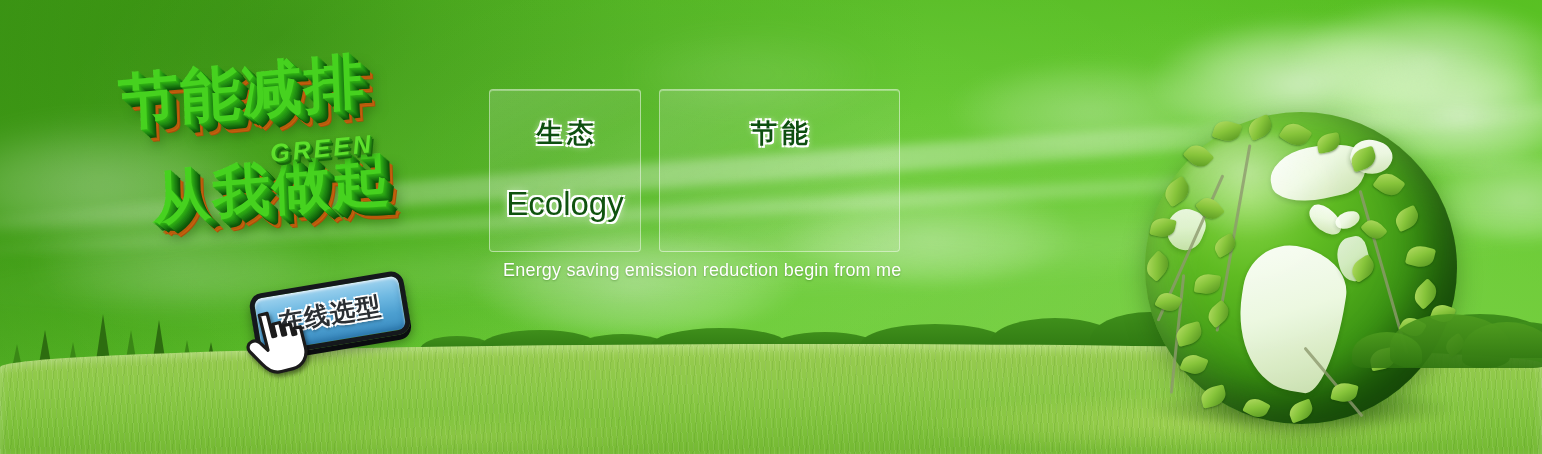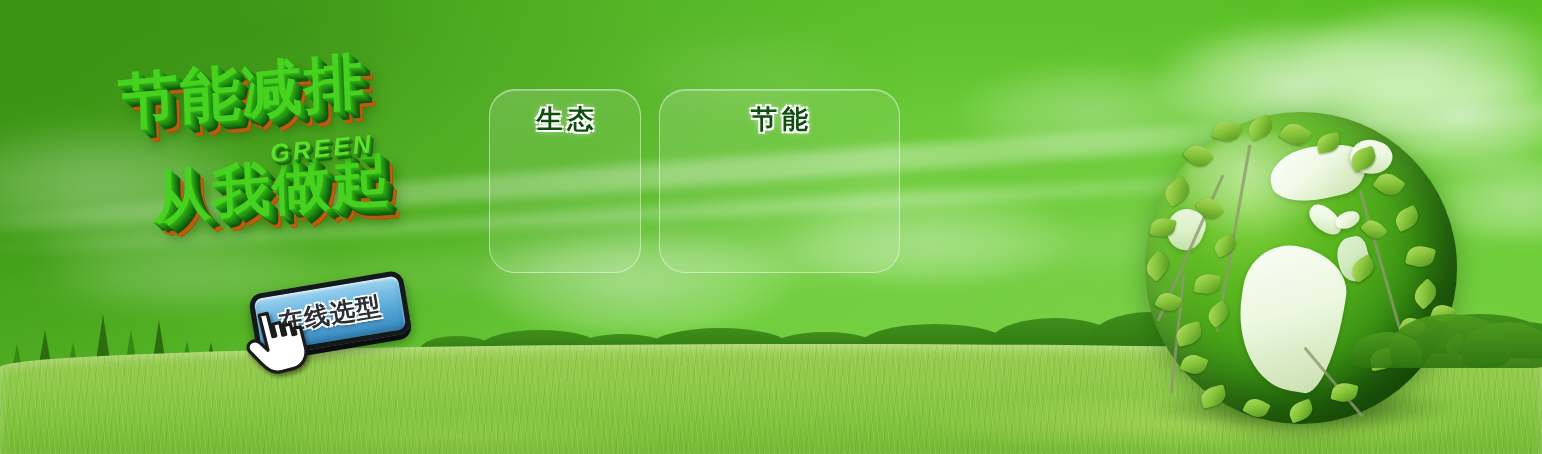--- a/index.html
+++ b/index.html
@@ -209,31 +209,31 @@
   
   .cards {
     position: absolute;
     left: 489px;
     top: 89px;
     display: flex;
     gap: 18px;
   }
   .card {
     position: relative;
-    height: 184px;
+    height: 163px;
     box-sizing: border-box;
     border: 1px solid rgba(255,255,255,0.46);
-    border-radius: 26px;
+    border-radius: 4px;
     background: linear-gradient(155deg, rgba(255,255,255,0.16) 0%, rgba(255,255,255,0.07) 42%, rgba(255,255,255,0.13) 100%);
     box-shadow: inset 0 1px 0 rgba(255,255,255,0.34);
     display: flex;
     flex-direction: column;
     align-items: center;
     justify-content: flex-start;
-    padding-top: 12px;
+    padding-top: 26px;
     cursor: pointer;
   }
   .card.c1 { width: 152px; }
   .card.c2 { width: 241px; }
   .card.c3 { width: 201px; }
 
   .card-zh {
     font-size: 26px;
     font-weight: 700;
     color: #0e4f10;
@@ -409,26 +409,28 @@
       <g transform="rotate(-14 32 35)">
         <path d="M22 6 L30 6 L30 30 L33 30 L33 18 L40 18 L40 31 L43 31 L43 22 L50 22 L50 33 L53 33 L53 27 L59 27 L59 48
                  C59 58 52 66 42 66 L30 66 C22 66 17 61 13 54 L4 39 C2 35 4 31 8 30 C11 29 14 30 16 33 L22 42 Z" fill="#ffffff" stroke="#1b1b1b" stroke-width="3.2" stroke-linejoin="round"></path>
       </g>
     </svg>
   </div>
 
   <div class="cards">
     <div class="card c1">
       <div class="card-zh">生态</div>
+      <div class="card-en">Ecology</div>
     </div>
     <div class="card c2">
       <div class="card-zh">节能</div>
     </div>
   </div>
 
+  <div class="tagline">Energy saving emission reduction begin from me</div>
 
   <div class="globe-wrap">
     <div class="globe-shadow"></div>
     <div class="globe">
 
       <div class="continent" style="left:40%; top:11%; width:31%; height:17%; border-radius:46% 58% 32% 52% / 52% 40% 58% 44%; transform:rotate(-12deg);"></div>
       <div class="continent" style="left:66%; top:9%; width:13%; height:11%; border-radius:50% 42% 58% 40%; transform:rotate(18deg);"></div>
       <div class="continent" style="left:52%; top:31%; width:12%; height:7%; border-radius:40% 58% 46% 54%; transform:rotate(36deg);"></div>
       <div class="continent" style="left:61%; top:32%; width:8%; height:5%; border-radius:50%; transform:rotate(-22deg);"></div>
       <div class="continent" style="left:30%; top:43%; width:33%; height:46%; border-radius:46% 56% 26% 62% / 34% 30% 68% 62%; transform:rotate(9deg);"></div>

